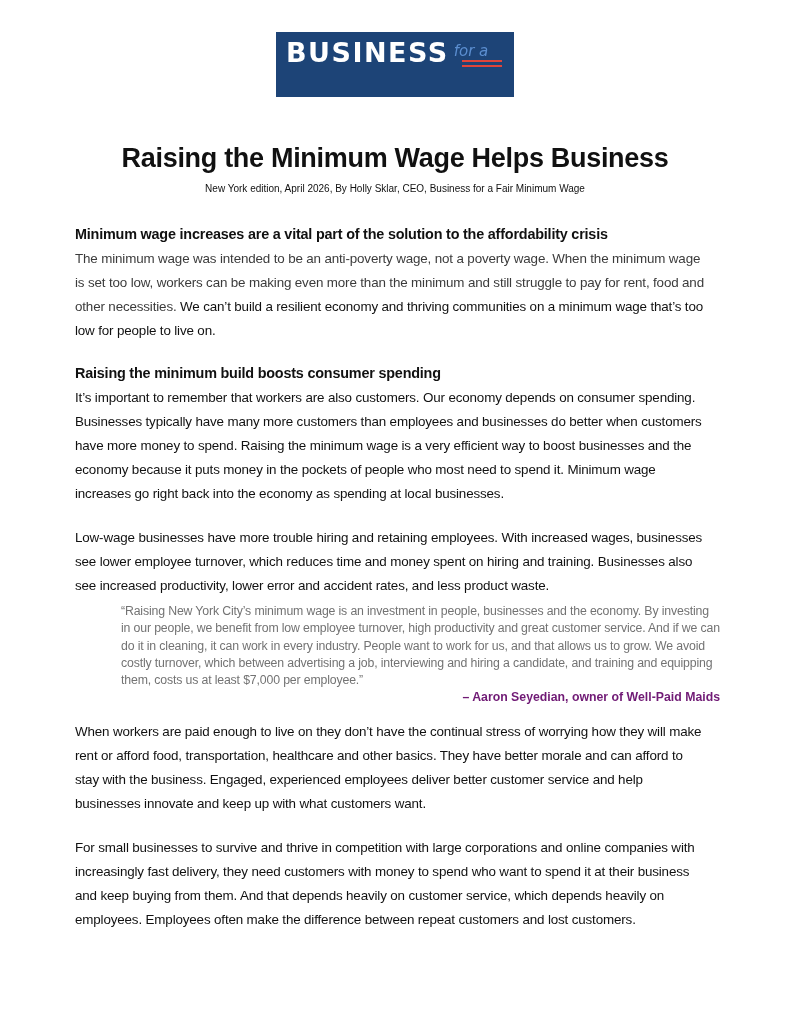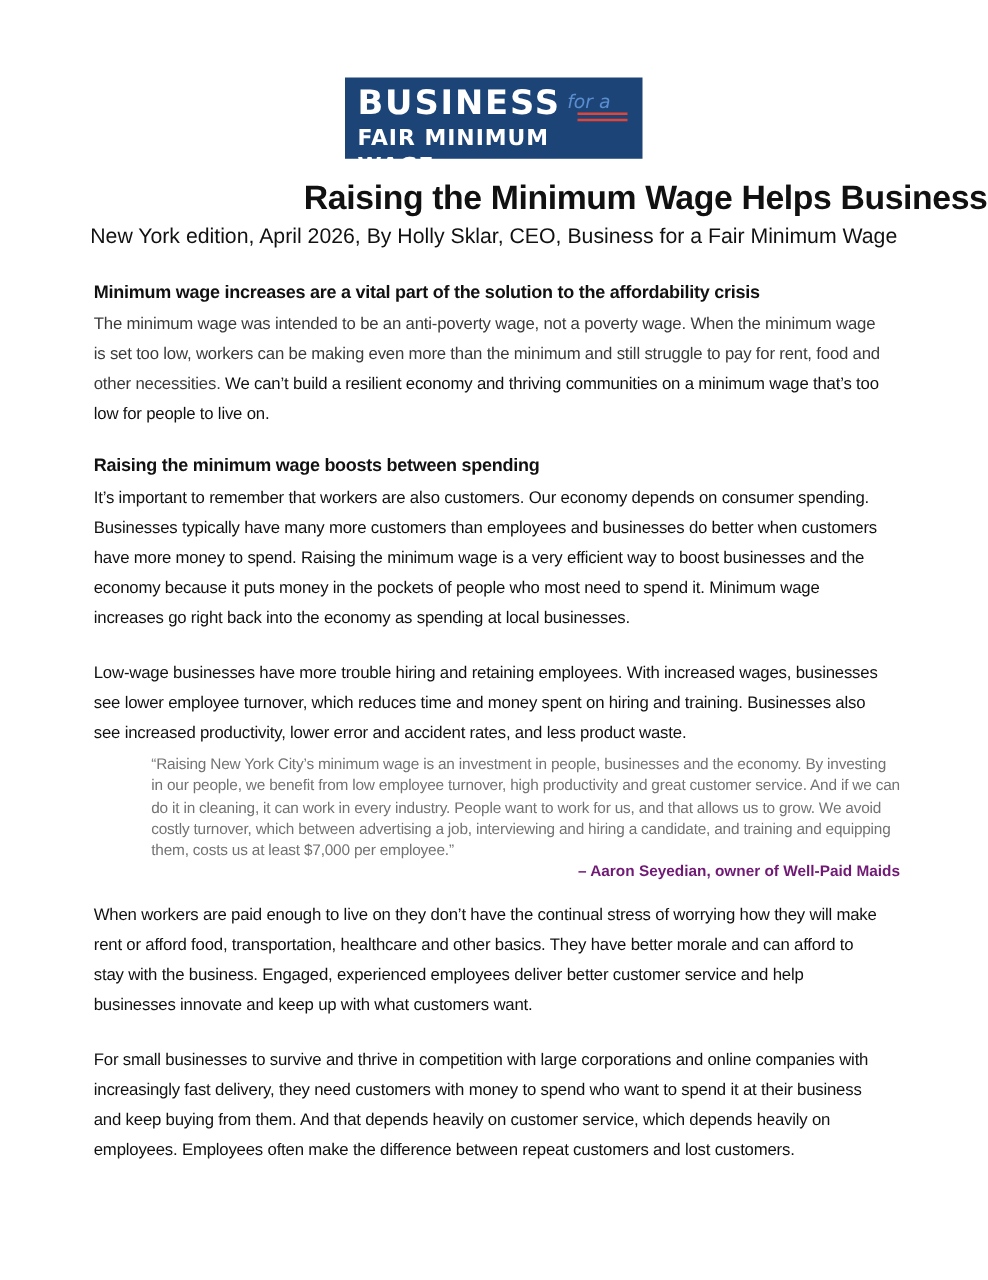--- a/index.html
+++ b/index.html
@@ -11,21 +11,21 @@
       width: 790px;
       height: 1024px;
       position: relative;
       overflow: hidden;
       font-family: "Liberation Sans", sans-serif;
       color: #111111;
     }
     .logo {
       position: absolute;
       left: 276px;
-      top: 62px;
+      top: 32px;
       width: 238px;
       height: 65px;
       background: #1d4477;
       box-sizing: border-box;
       padding: 6px 12px 0 10px;
     }
     .logo-line1 {
       display: flex;
       align-items: flex-end;
       height: 30px;
@@ -80,21 +80,21 @@
       line-height: 34px;
       letter-spacing: -0.3px;
       color: #111;
     }
     .byline {
       position: absolute;
       left: 0;
       width: 790px;
       top: 180px;
       text-align: center;
-      font-size: 17px;
+      font-size: 10px;
       line-height: 18px;
       color: #111;
     }
     .content {
       position: absolute;
       left: 75px;
       top: 224px;
       width: 645px;
     }
     .section { margin: 0; }
@@ -143,35 +143,34 @@
 
 <div class="logo">
   <div class="logo-line1">
     <span class="logo-business">BUSINESS</span>
     <span class="logo-fora">for a</span>
   </div>
   <div class="logo-stripes">
     <div></div>
       <div></div>
   </div>
-  <div class="logo-line2">FAIR MINIMUM WAGE</div>
 </div>
 
-<h1 class="title" style="margin:0;text-align:right;">Raising the Minimum Wage Helps Business</h1>
+<h1 class="title" style="margin:0;">Raising the Minimum Wage Helps Business</h1>
 <div class="byline">New York edition, April 2026, By Holly Sklar, CEO, Business for a Fair Minimum Wage</div>
 
 <div class="content">
 
   <div class="section sec1">
     <h2>Minimum wage increases are a vital part of the solution to the affordability crisis</h2>
     <p><span class="muted">The minimum wage was intended to be an anti-poverty wage, not a poverty wage. When the minimum wage is set too low, workers can be making even more than the minimum and still struggle to pay for rent, food and other necessities.</span><span> We can’t build a resilient economy and thriving communities on a minimum wage that’s too low for people to live on.</span></p>
   </div>
 
   <div class="section sec2">
-    <h2>Raising the minimum wage boosts between spending</h2>
+    <h2>Raising the minimum build boosts consumer spending</h2>
     <p>It’s important to remember that workers are also customers. Our economy depends on consumer spending. Businesses typically have many more customers than employees and businesses do better when customers have more money to spend. Raising the minimum wage is a very efficient way to boost businesses and the economy because it puts money in the pockets of people who most need to spend it. Minimum wage increases go right back into the economy as spending at local businesses.</p>
   </div>
 
   <div class="section sec3">
     <p>Low-wage businesses have more trouble hiring and retaining employees. With increased wages, businesses see lower employee turnover, which reduces time and money spent on hiring and training. Businesses also see increased productivity, lower error and accident rates, and less product waste.</p>
     <div class="quote">
       <p>“Raising New York City’s minimum wage is an investment in people, businesses and the economy. By investing in our people, we benefit from low employee turnover, high productivity and great customer service. And if we can do it in cleaning, it can work in every industry. People want to work for us, and that allows us to grow. We avoid costly turnover, which between advertising a job, interviewing and hiring a candidate, and training and equipping them, costs us at least $7,000 per employee.”</p>
       <div class="attribution">– Aaron Seyedian, owner of Well-Paid Maids</div>
     </div>
   </div>

